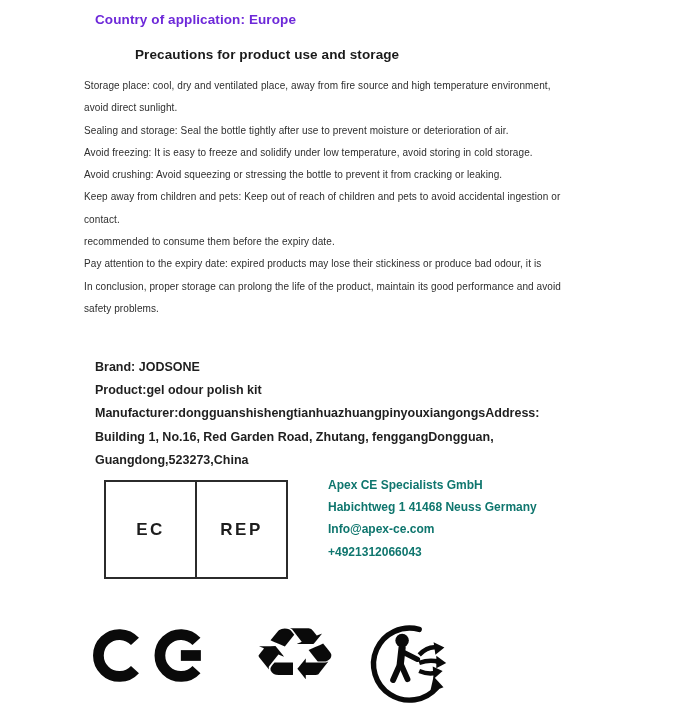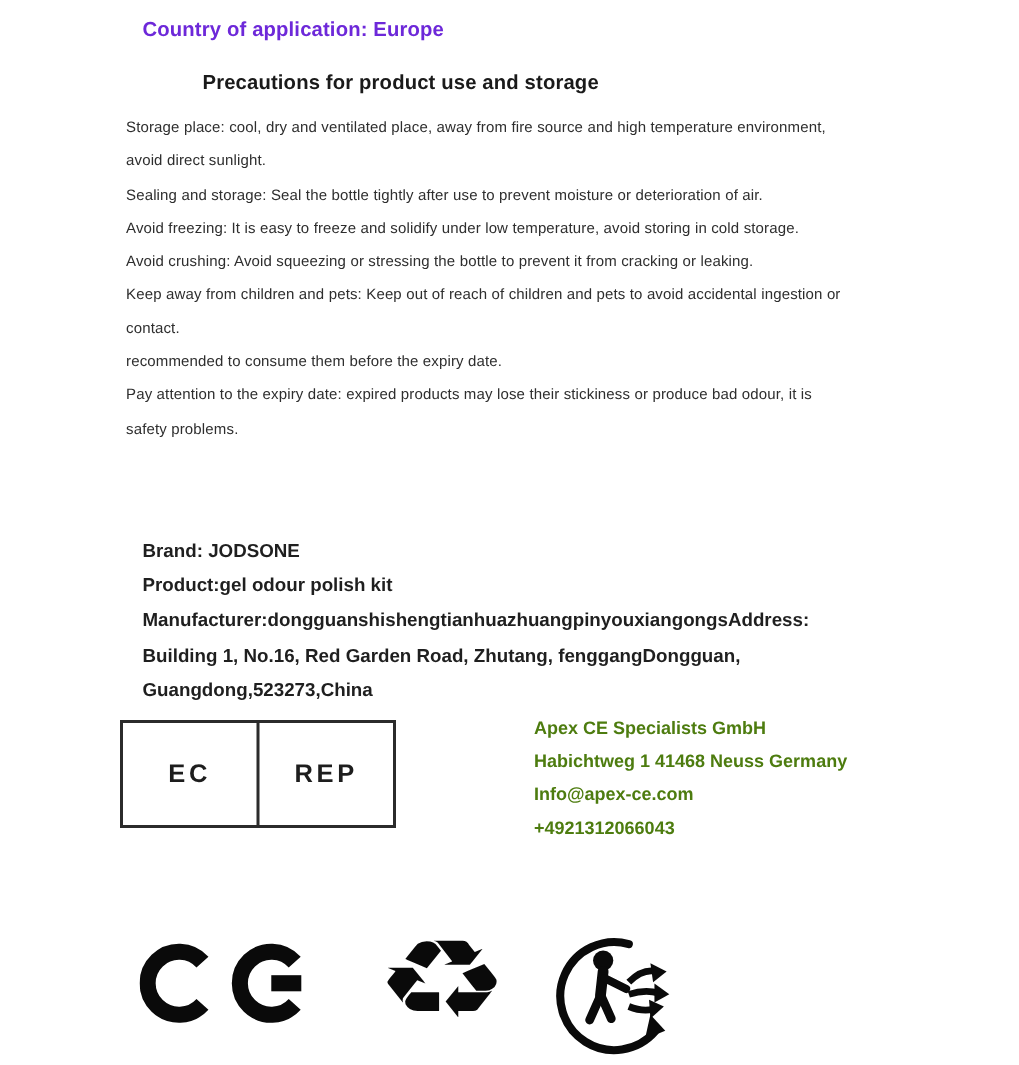--- a/index.html
+++ b/index.html
@@ -35,38 +35,37 @@
   .bodylines div { white-space: nowrap; }
 
   .brandlines {
     left: 95px; top: 356px;
     font-size: 12.5px; font-weight: bold; color: #1f1f1f;
     line-height: 23.2px;
   }
   .brandlines div { white-space: nowrap; }
 
   .ecrep-box {
-    left: 80px; top: 480px;
-    width: 184px; height: 72px;
+    left: 104px; top: 480px;
+    width: 184px; height: 99px;
     border: 2px solid #2b2b2b;
     display: flex;
   }
   .ecrep-cell {
     flex: 1;
     display: flex; align-items: center; justify-content: center;
     font-size: 17px; font-weight: bold; color: #1d1d1d;
     letter-spacing: 2.5px;
   }
   .ecrep-cell.left { border-right: 2px solid #2b2b2b; }
 
   .contactlines {
     left: 328px; top: 474px;
-    font-size: 12px; font-weight: bold; color: #4d7c0f;
+    font-size: 12px; font-weight: bold; color: #0f766e;
     line-height: 22.2px;
-    margin-left: 28px;
   }
   .contactlines div { white-space: nowrap; }
 
   .ce-mark { left: 93px; top: 626px; width: 123px; height: 59px; }
 
   .recycle-box {
     left: 238px; top: 610px;
     width: 114px; height: 88px;
     display: flex; align-items: center; justify-content: center;
   }
@@ -88,20 +87,21 @@
 <div class="abs bodylines">
   <div>Storage place: cool, dry and ventilated place, away from fire source and high temperature environment,</div>
   <div>avoid direct sunlight.</div>
   <div>Sealing and storage: Seal the bottle tightly after use to prevent moisture or deterioration of air.</div>
   <div>Avoid freezing: It is easy to freeze and solidify under low temperature, avoid storing in cold storage.</div>
   <div>Avoid crushing: Avoid squeezing or stressing the bottle to prevent it from cracking or leaking.</div>
   <div>Keep away from children and pets: Keep out of reach of children and pets to avoid accidental ingestion or</div>
   <div>contact.</div>
   <div>recommended to consume them before the expiry date.</div>
   <div>Pay attention to the expiry date: expired products may lose their stickiness or produce bad odour, it is</div>
+  <div>In conclusion, proper storage can prolong the life of the product, maintain its good performance and avoid</div>
   <div>safety problems.</div>
 </div>
 
 <div class="abs brandlines">
   <div>Brand: JODSONE</div>
   <div>Product:gel odour polish kit</div>
   <div>Manufacturer:dongguanshishengtianhuazhuangpinyouxiangongsAddress:</div>
   <div>Building 1, No.16, Red Garden Road, Zhutang, fenggangDongguan,</div>
   <div>Guangdong,523273,China</div>
 </div>

